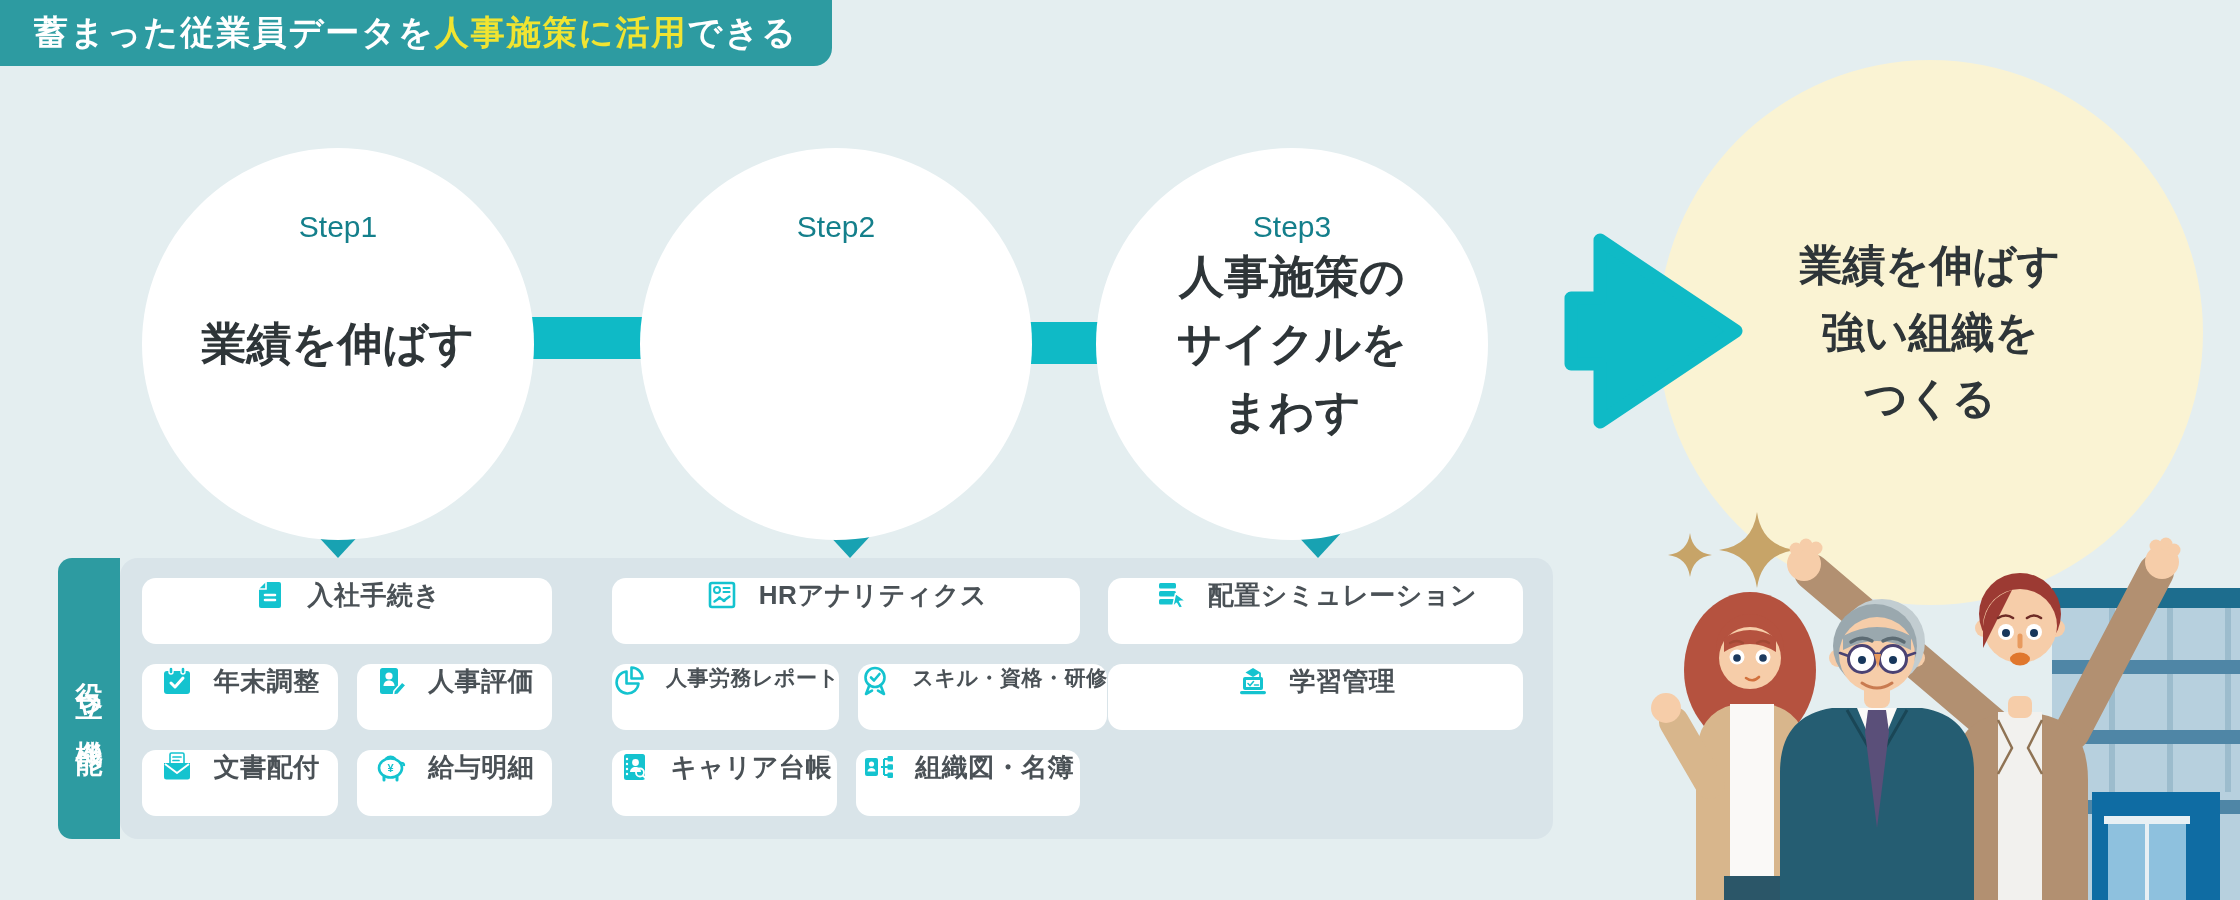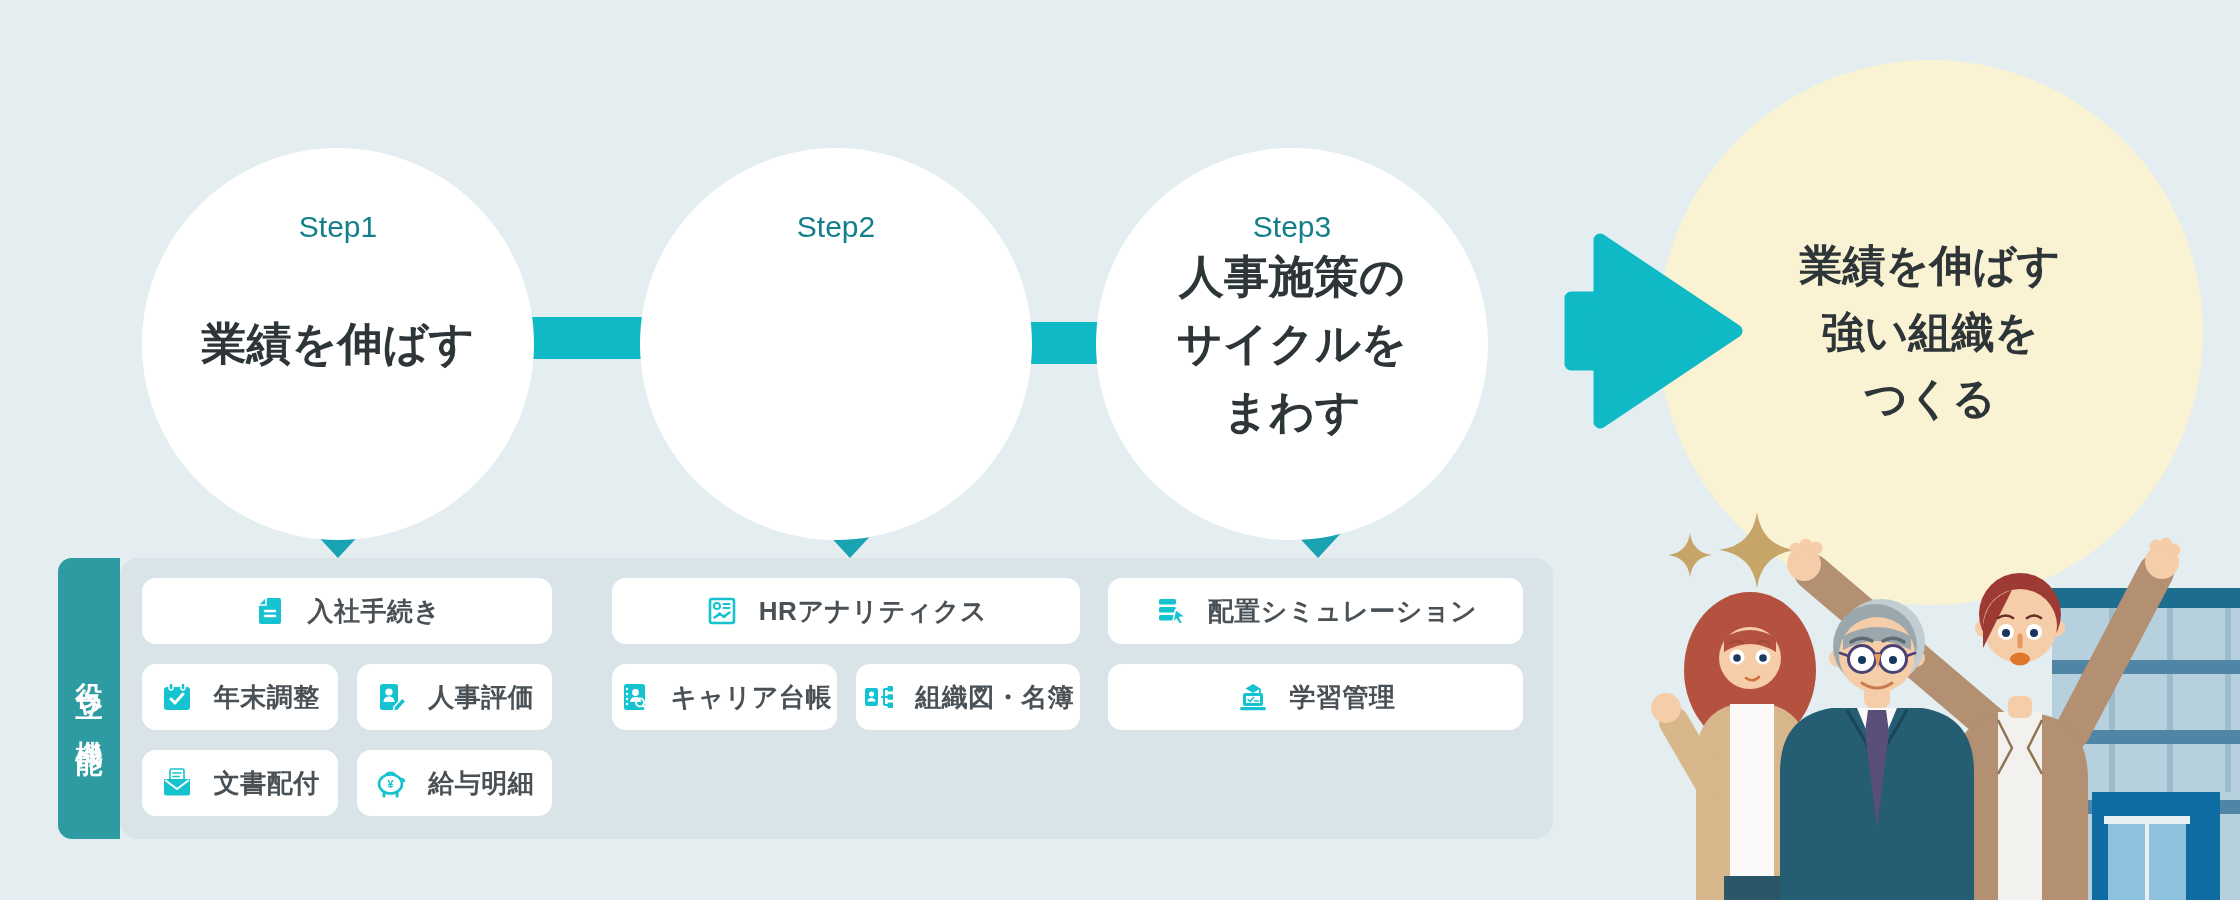--- a/index.html
+++ b/index.html
@@ -38,34 +38,37 @@
   .tab{position:absolute;left:58px;top:558px;width:62px;height:281px;background:#2d9ba1;
        border-radius:14px 0 0 14px;display:flex;align-items:center;justify-content:center;
        writing-mode:vertical-rl;text-orientation:upright;color:#ffffff;font-size:27px;
        font-weight:700;letter-spacing:9px;}
   .fgroup{position:absolute;top:578px;}
   #fg0{left:142px;width:410px}
   #fg1{left:612px;width:468px}
   #fg2{left:1108px;width:415px}
   .frow{display:flex;gap:19px;margin-bottom:20px;}
   .feature-btn{flex:1;height:66px;background:#ffffff;border-radius:14px;display:flex;
-               align-items:center;justify-content:center;gap:20px;}
+               justify-content:center;gap:20px;}
   .f-label{font-size:26px;font-weight:700;color:#4a5156;letter-spacing:.5px;white-space:nowrap;}
   .compact .f-label{font-size:21px;}
   .f-icon{width:34px;height:34px;flex:none;}
   .f-icon svg{width:100%;height:100%;display:block;}
 
   
   .illustration{position:absolute;left:1600px;top:360px;}
 </style>
 </head>
 <body>
 
 <div class="canvas">
 
+  <div class="banner">
+    <span><span>蓄まった従業員データを</span><span class="hl">人事施策に活用</span><span>できる</span></span>
+  </div>
 
   <div class="panel"></div>
   <div class="tab">役立つ機能</div>
 
   <div class="goal-bg"></div>
 
   <svg class="flow" width="2240" height="900" viewBox="0 0 2240 900">
     <rect x="500" y="317" width="190" height="42" fill="#0fbac6"></rect>
     <rect x="1015" y="322" width="150" height="42" fill="#0fbac6"></rect>
     <path d="M1571 298 H1600 V240 L1736 331 L1600 422 V364 H1571 Z" fill="#0fbac6" stroke="#0fbac6" stroke-width="13" stroke-linejoin="round"></path>
@@ -170,20 +173,41 @@
             <svg viewBox="0 0 34 34">
               <rect x="5" y="5" width="24" height="24" rx="2" fill="#fff" stroke="#14c3cf" stroke-width="2.6"></rect>
               <circle cx="12" cy="12" r="3" fill="none" stroke="#14c3cf" stroke-width="2"></circle>
               <path d="M18.5 10h6M18.5 14h6" stroke="#14c3cf" stroke-width="2" stroke-linecap="round"></path>
               <path d="M9.5 23.5l5-3.5 4.5 2.5 5.5-4" fill="none" stroke="#14c3cf" stroke-width="2.4" stroke-linecap="round" stroke-linejoin="round"></path>
               <circle cx="14.5" cy="20" r="1.8" fill="#14c3cf"></circle>
               <circle cx="19" cy="22.5" r="1.8" fill="#14c3cf"></circle>
             </svg>
           </span>
           <span class="f-label">HRアナリティクス</span>
+        </div>
+      </div>
+      <div class="frow">
+        <div class="feature-btn compact">
+          <span class="f-icon">
+            <svg viewBox="0 0 34 34">
+              <path d="M14.5 7.5A11 11 0 1 0 26.5 19.5H14.5z" fill="none" stroke="#14c3cf" stroke-width="2.6" stroke-linejoin="round"></path>
+              <path d="M19.5 3.5A11 11 0 0 1 30.5 14.5H19.5z" fill="none" stroke="#14c3cf" stroke-width="2.6" stroke-linejoin="round"></path>
+            </svg>
+          </span>
+          <span class="f-label">人事労務レポート</span>
+        </div>
+        <div class="feature-btn compact">
+          <span class="f-icon">
+            <svg viewBox="0 0 34 34">
+              <circle cx="17" cy="13.5" r="9.5" fill="none" stroke="#14c3cf" stroke-width="2.6"></circle>
+              <path d="M13 13.5l3 3 5.5-6.5" fill="none" stroke="#14c3cf" stroke-width="2.6" stroke-linecap="round" stroke-linejoin="round"></path>
+              <path d="M11.5 21L8 30l6-3.4M22.5 21L26 30l-6-3.4" fill="none" stroke="#14c3cf" stroke-width="2.6" stroke-linecap="round" stroke-linejoin="round"></path>
+            </svg>
+          </span>
+          <span class="f-label">スキル・資格・研修</span>
         </div>
       </div>
       <div class="frow">
         <div class="feature-btn">
           <span class="f-icon">
             <svg viewBox="0 0 34 34">
               <rect x="7" y="4" width="21" height="26" rx="2.5" fill="#14c3cf"></rect>
               <circle cx="10" cy="9" r="1.2" fill="#fff"></circle>
               <circle cx="10" cy="14" r="1.2" fill="#fff"></circle>
               <circle cx="10" cy="19" r="1.2" fill="#fff"></circle>

